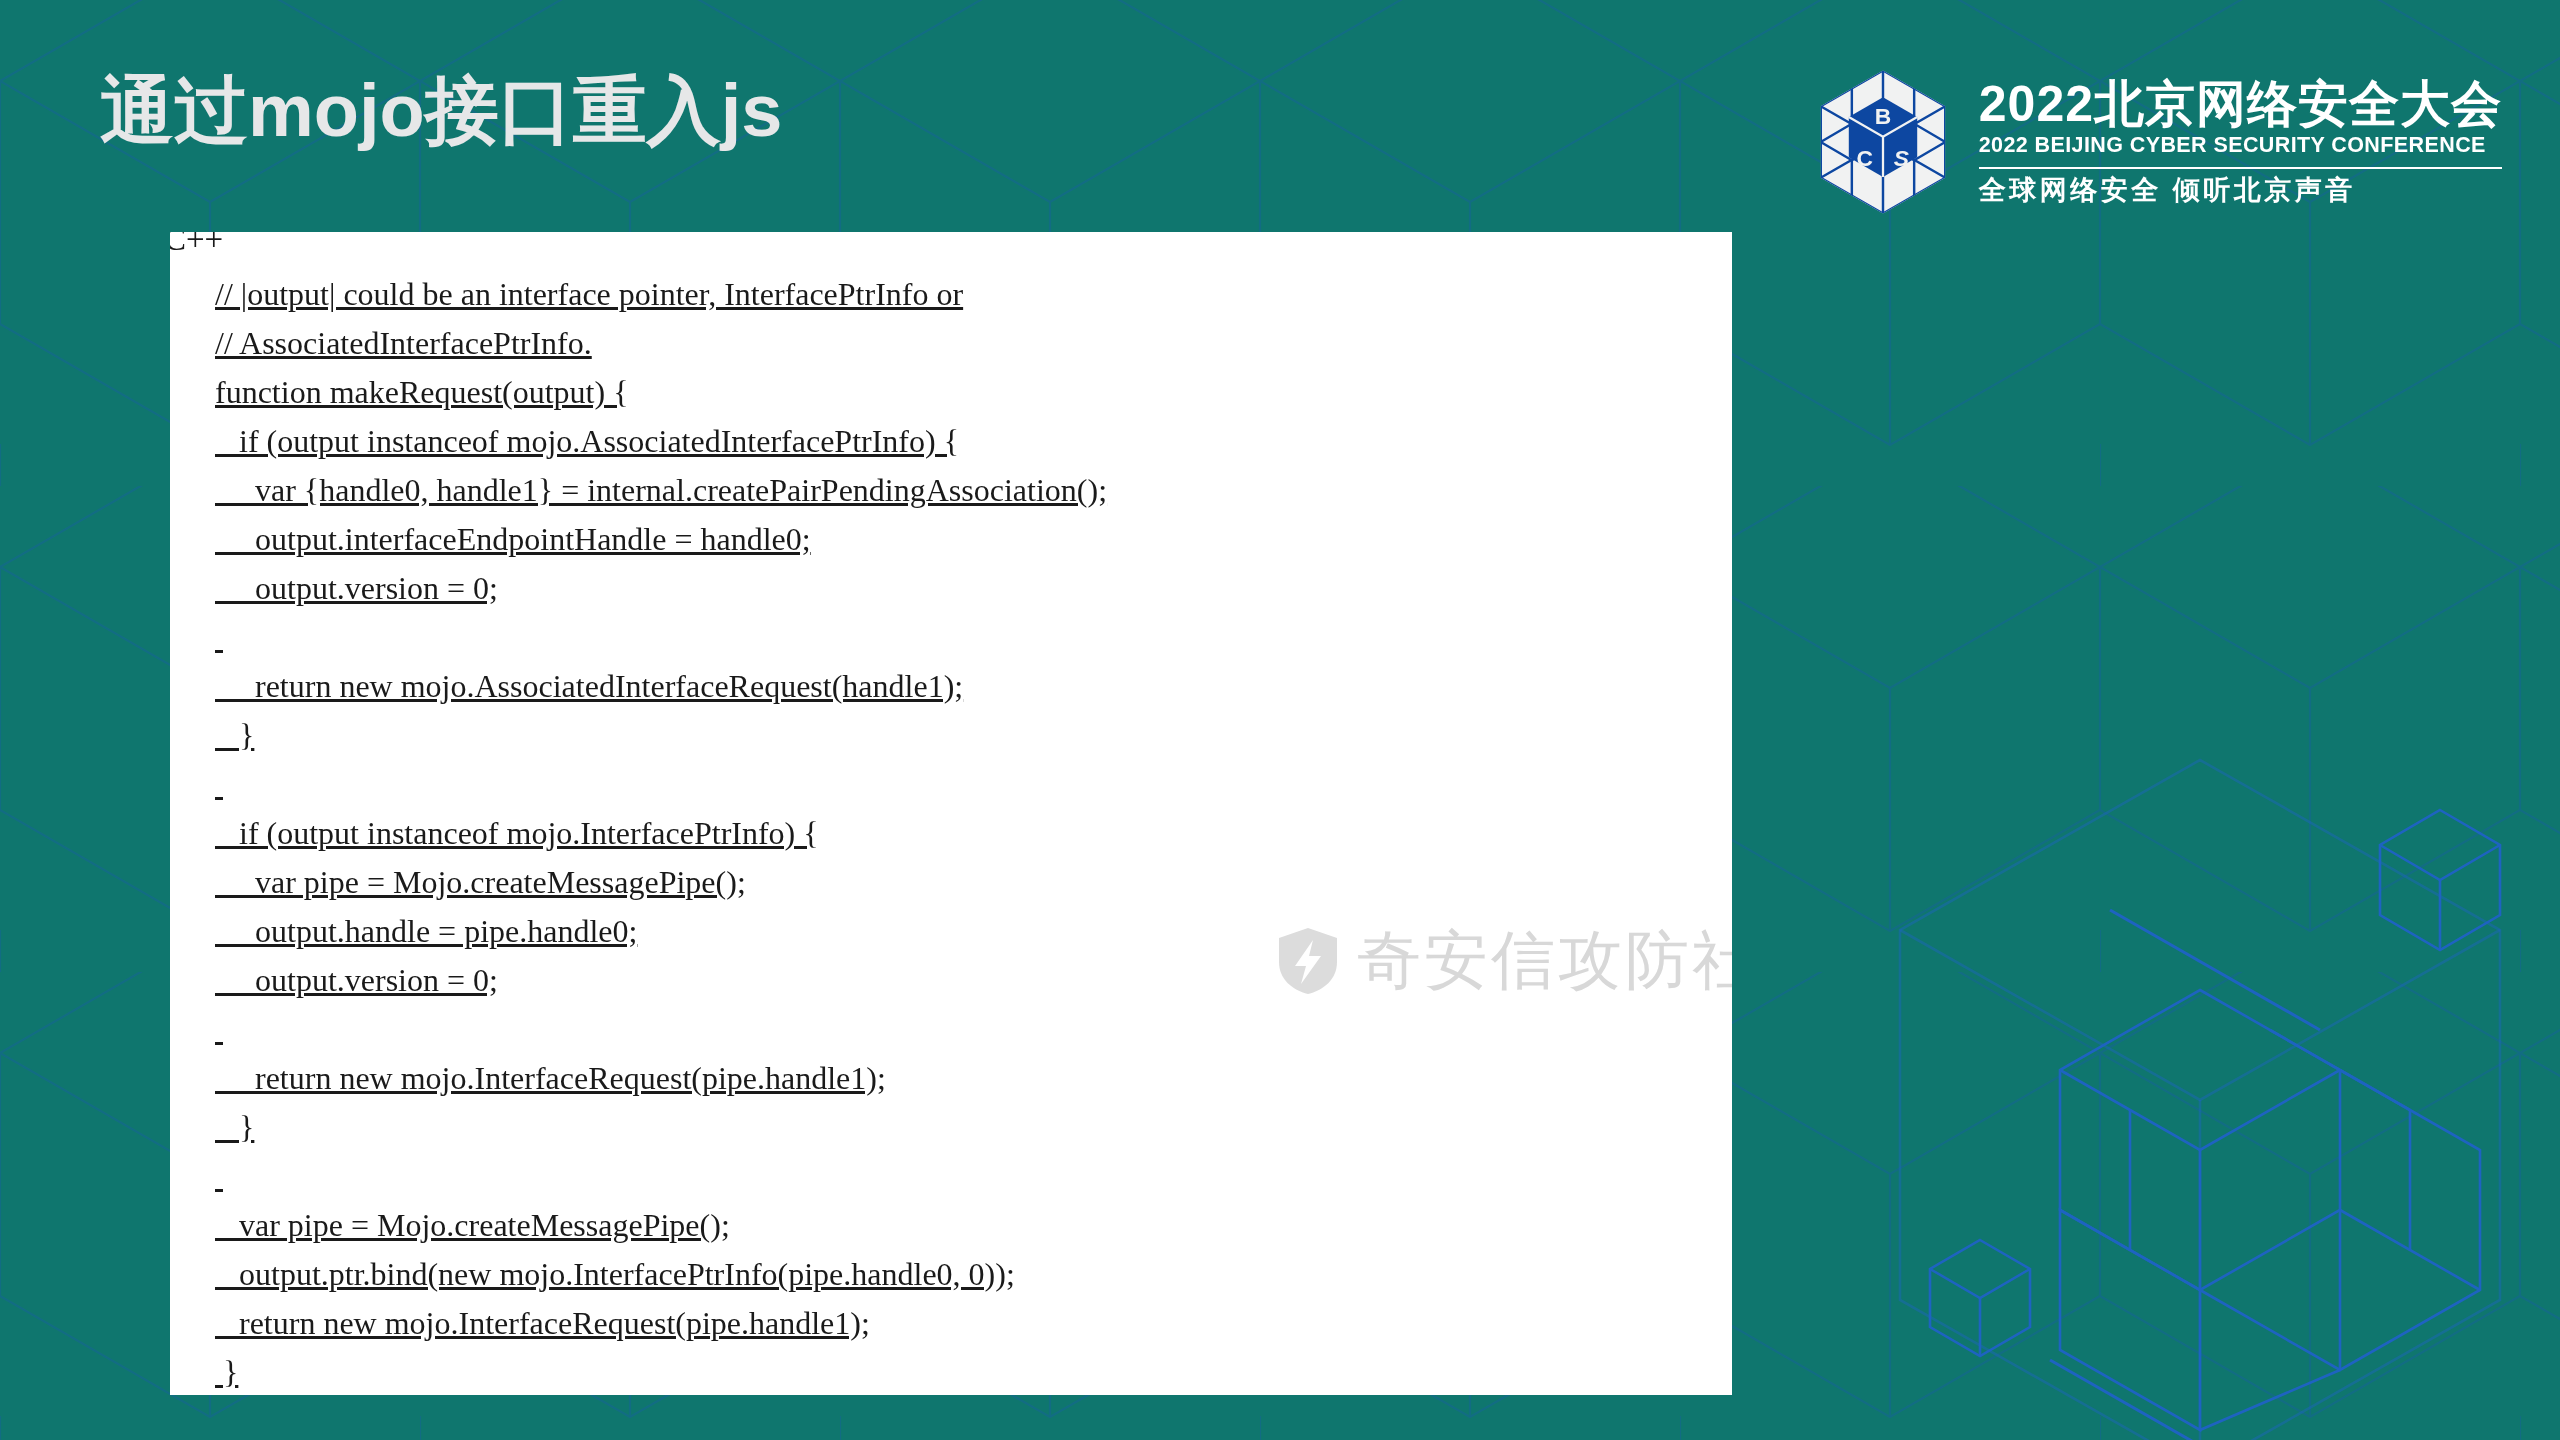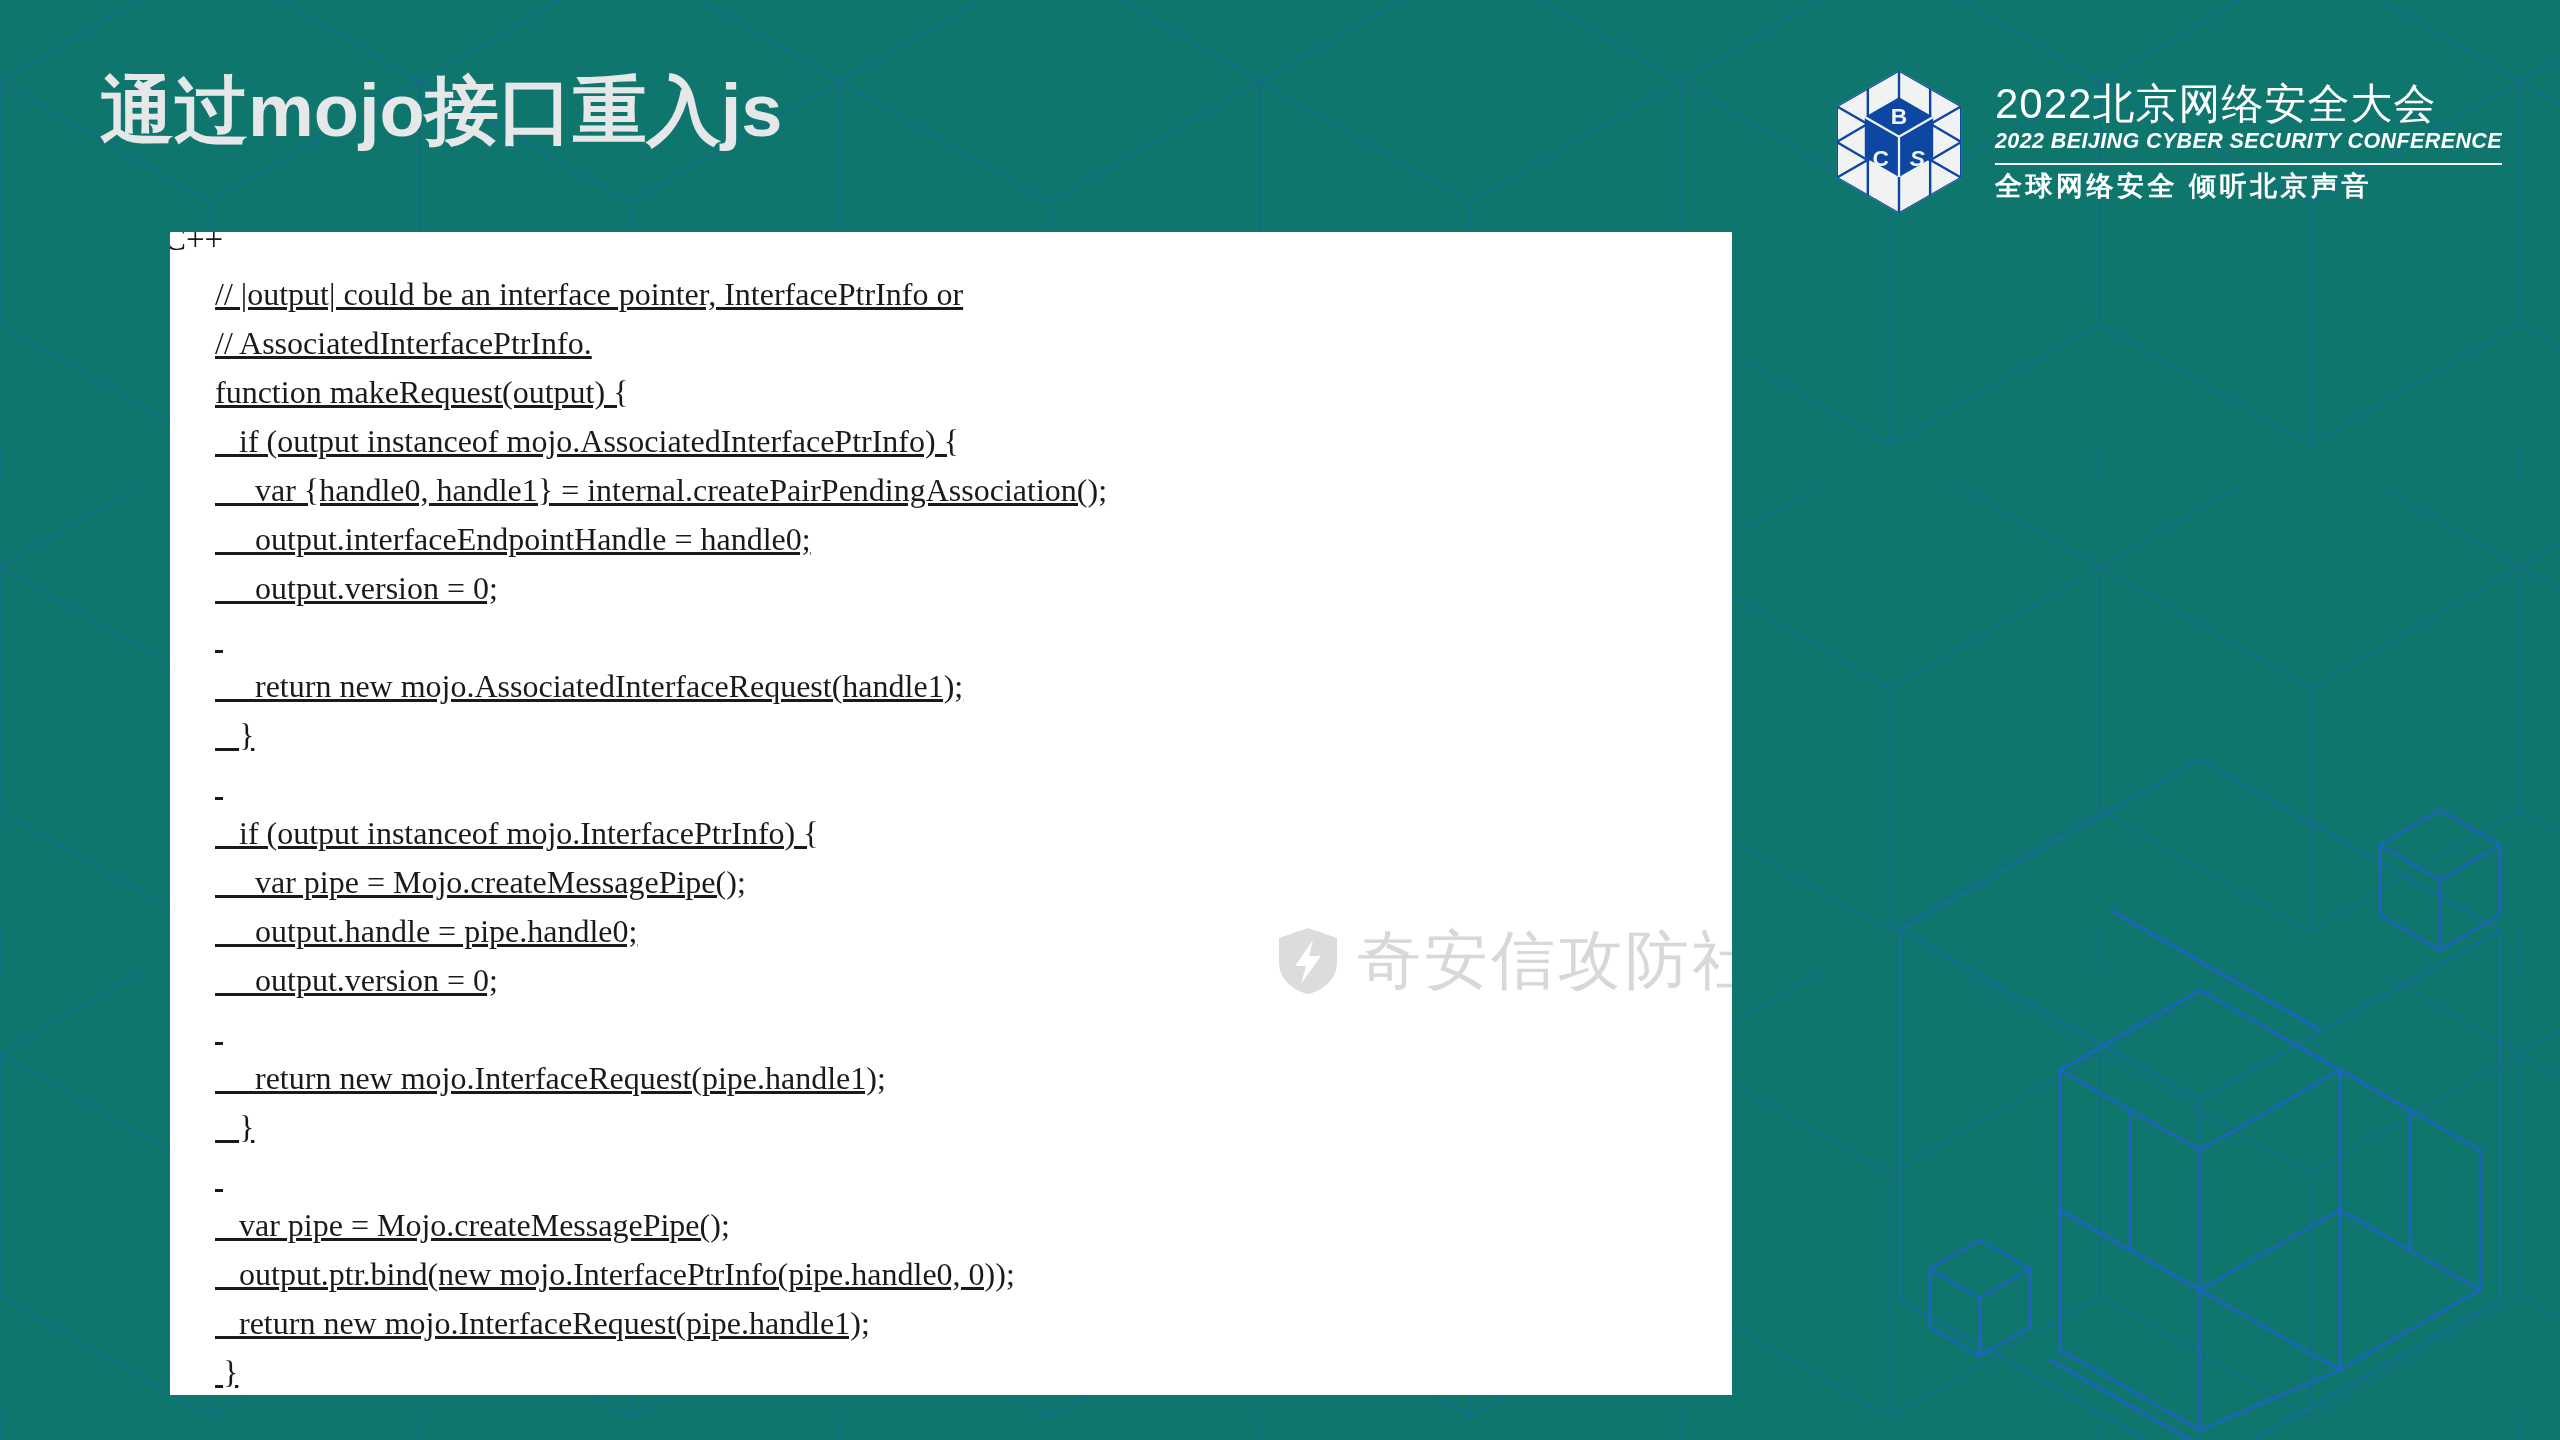--- a/index.html
+++ b/index.html
@@ -62,34 +62,33 @@
   }
   .logo-mark { width: 152px; height: 152px; flex: 0 0 auto; }
   .logo-text-block {
     display: flex;
     flex-direction: column;
     justify-content: center;
     color: #ffffff;
   }
   .logo-line-cn-main {
     font-family: "Liberation Sans", "DejaVu Sans", sans-serif;
-    font-weight: normal;
-    font-size: 42px;
+    font-weight: bold;
+    font-size: 50px;
     line-height: 1.06;
     letter-spacing: 1px;
     white-space: nowrap;
   }
   .logo-line-en {
     font-family: "Liberation Sans", sans-serif;
     font-weight: bold;
     font-size: 21.5px;
     line-height: 1.35;
     letter-spacing: 0.4px;
     white-space: nowrap;
-    font-style: italic;
   }
   .logo-rule {
     height: 2px;
     background: #ffffff;
     margin: 7px 0 7px 0;
     width: 100%;
   }
   .logo-line-cn-sub {
     font-family: "Liberation Sans", "DejaVu Sans", sans-serif;
     font-weight: bold;

